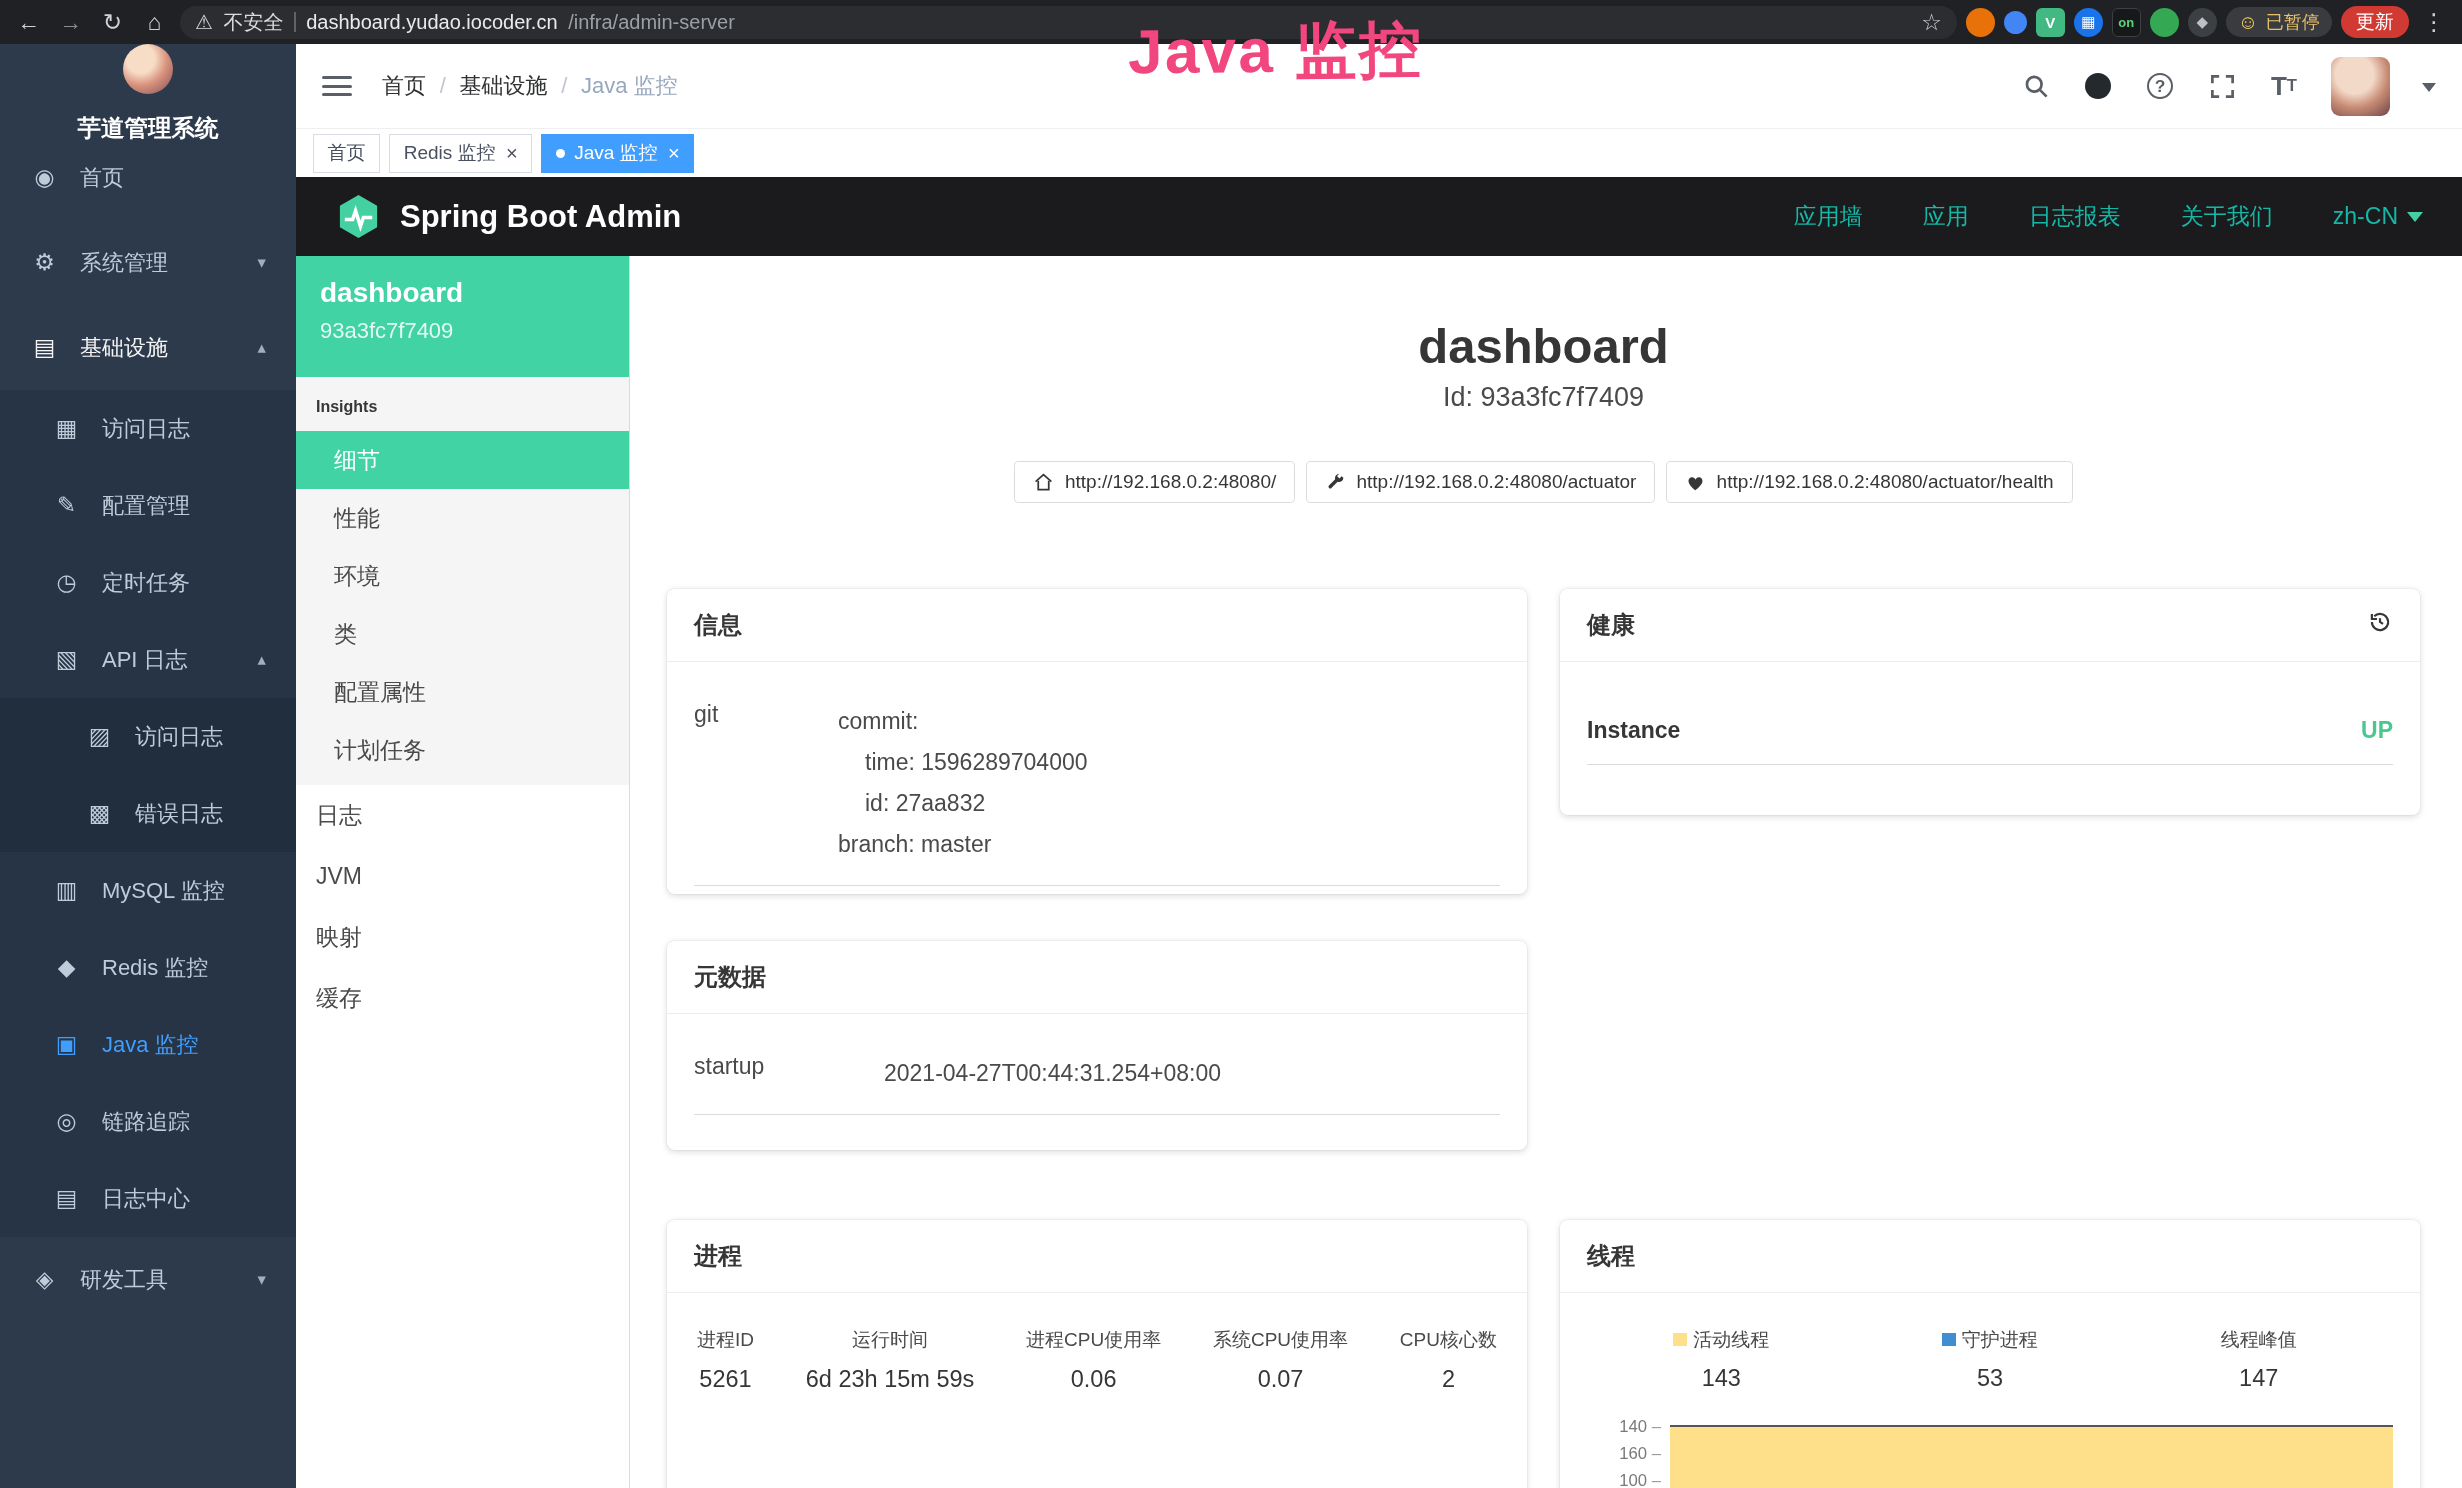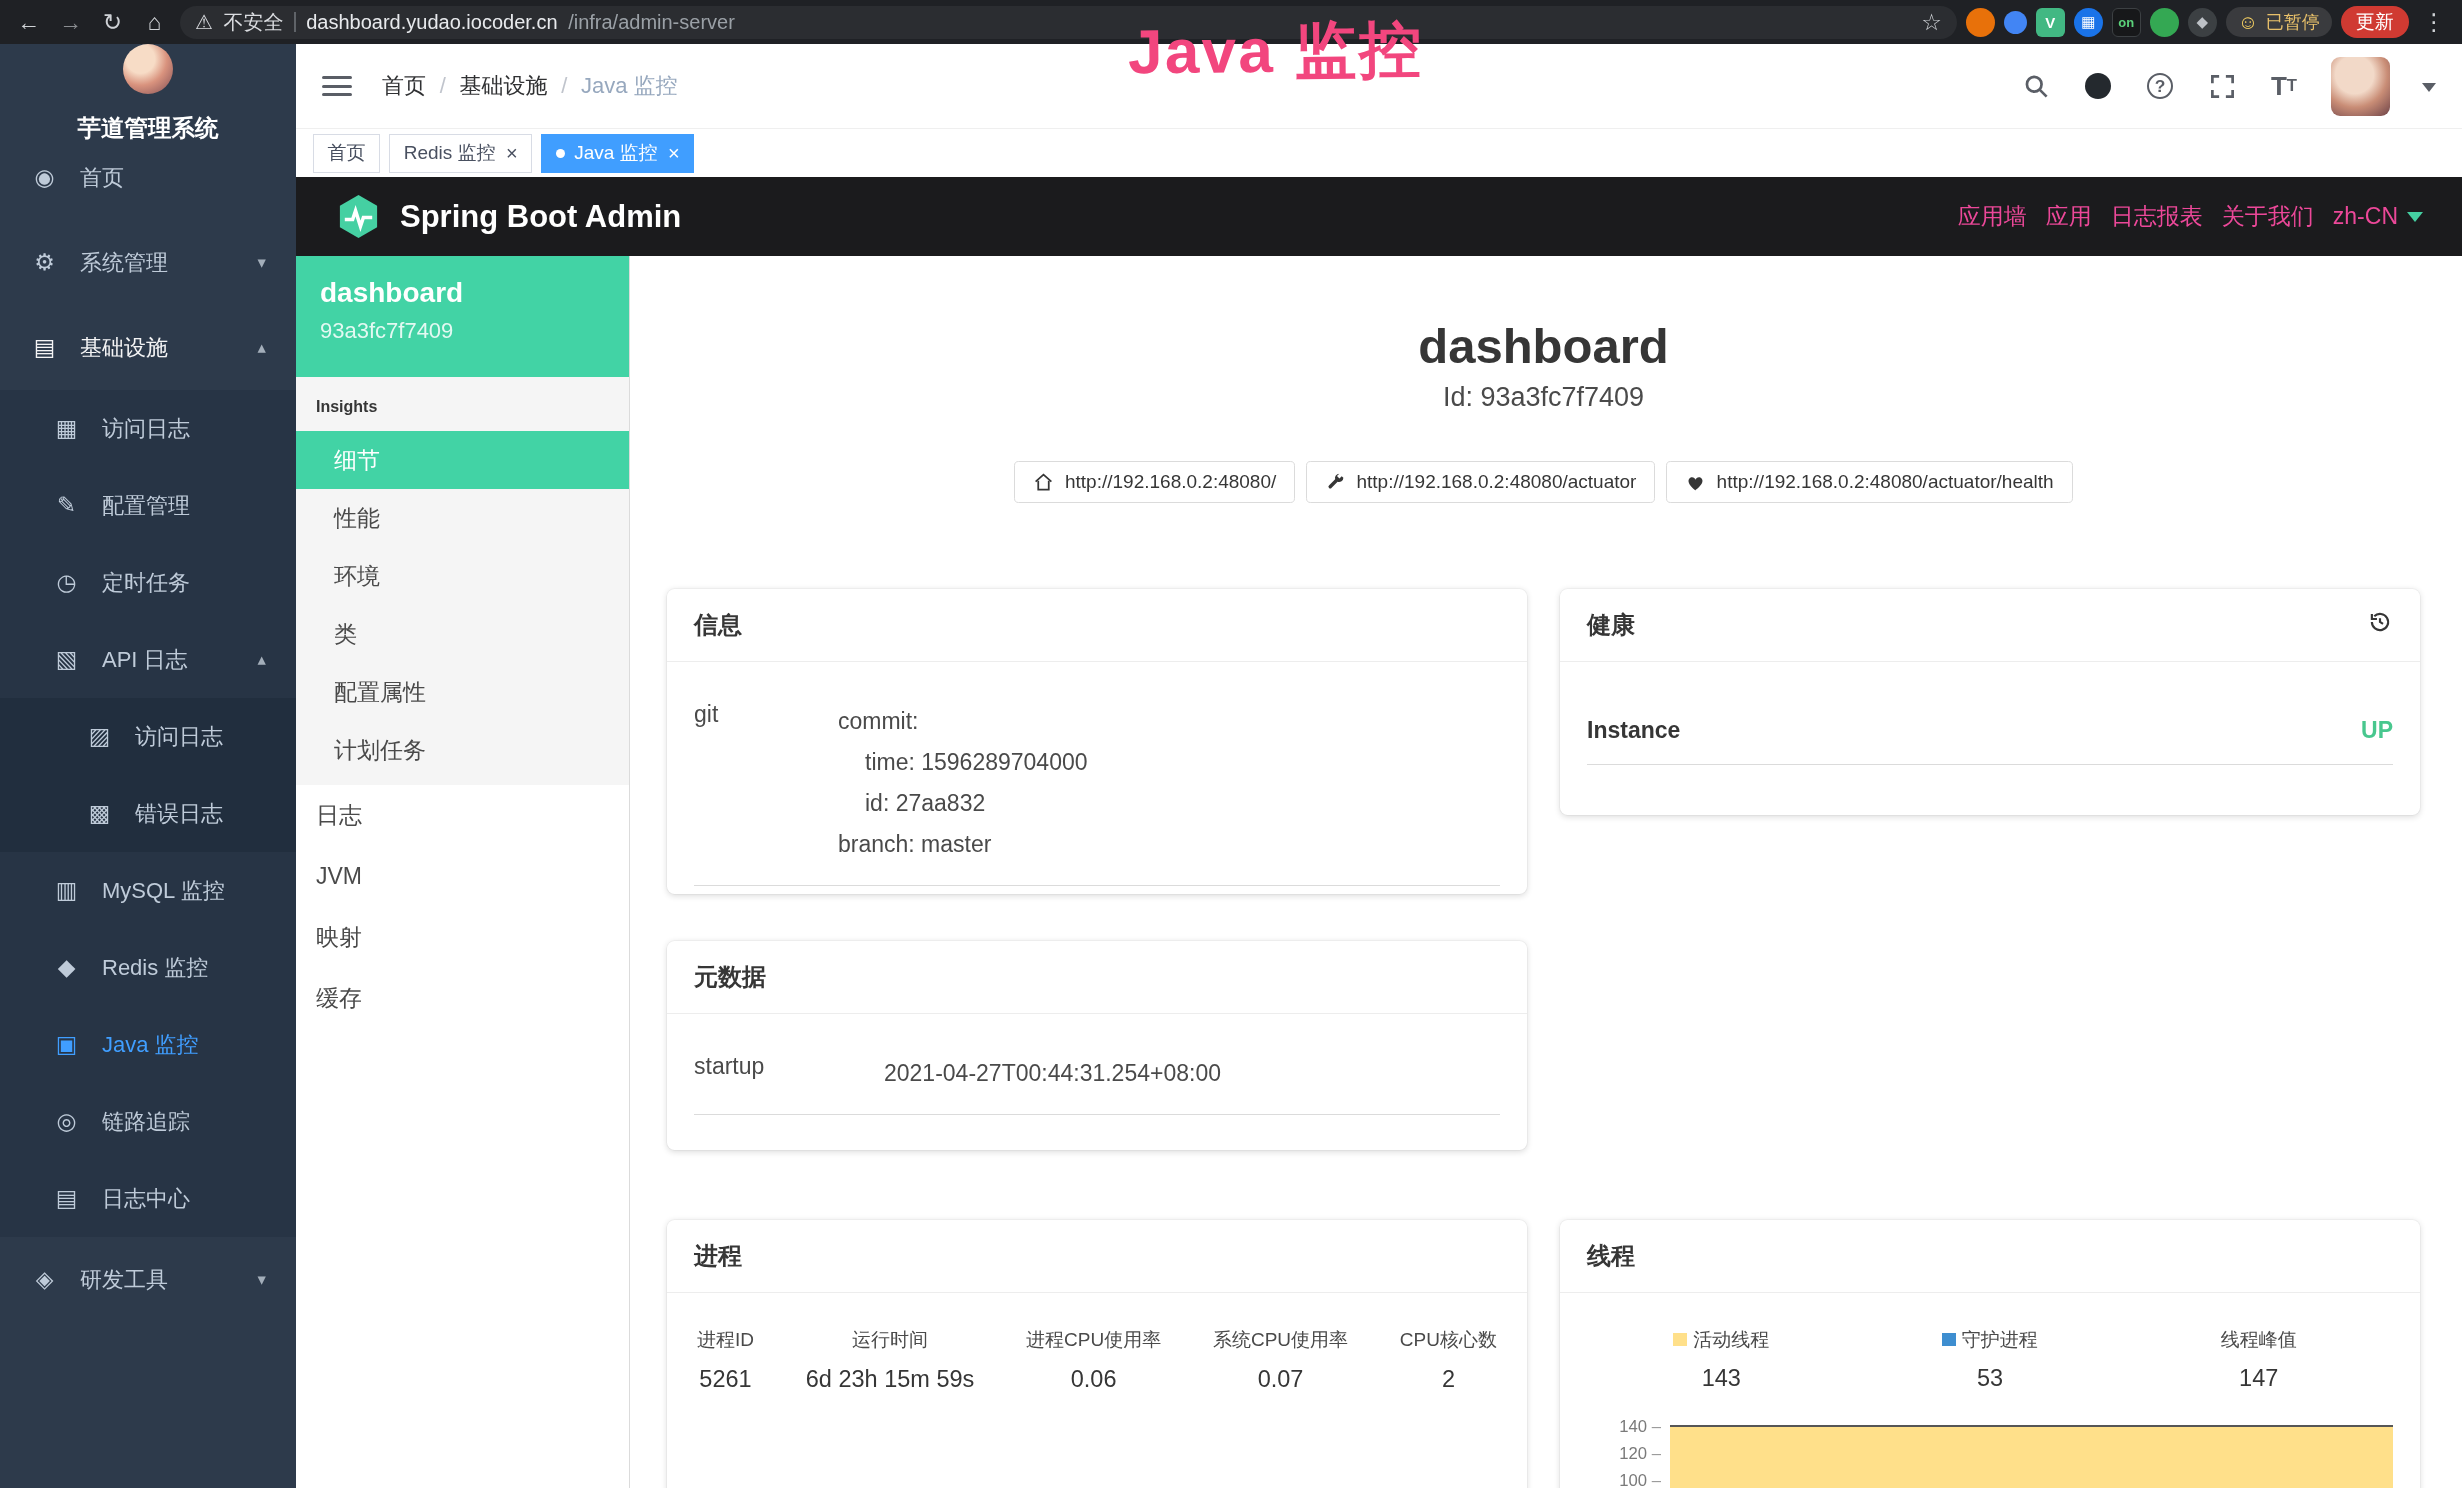--- a/index.html
+++ b/index.html
@@ -75,21 +75,21 @@
   .tag { height:39px; display:inline-flex; align-items:center; gap:9px; padding:0 13.7px; border:0.8px solid #d8dce5; background:#fff; color:#495060; font-size:19px; cursor:pointer; white-space:nowrap; }
   .tag .dot { width:9px; height:9px; border-radius:50%; background:#fff; display:none; }
   .tag.active { background:#409eff; border-color:#409eff; color:#fff; }
   .tag.active .dot { display:inline-block; }
   .tag .close-x { font-size:20px; line-height:1; margin-left:1.5px; }
 
   
   .sba-nav { position:absolute; top:177px; left:296px; right:0; height:79px; background:#1b1b1d; display:flex; align-items:center; padding:0 39px; z-index:2; }
   .sba-brand { display:flex; align-items:center; gap:18px; color:#fff; font-weight:700; font-size:31px; cursor:pointer; white-space:nowrap; }
   .sba-logo { width:47px; height:47px; }
-  .sba-links { margin-left:auto; display:flex; align-items:center; gap:19px; font-size:23px; color:#ec4899; white-space:nowrap; }
+  .sba-links { margin-left:auto; display:flex; align-items:center; gap:60px; font-size:23px; color:#14b8a6; white-space:nowrap; }
   .sba-link { cursor:pointer; }
   .locale { display:flex; align-items:center; gap:9px; cursor:pointer; }
   .caret-teal { width:0; height:0; border:8.3px solid transparent; border-top:10px solid #45d0a2; margin-top:9px; }
 
   
   .inst-sidebar { position:absolute; top:256px; left:296px; width:334px; bottom:0; background:#fff; border-right:1.5px solid #dbdbdb; font-size:23px; color:#4a4a4a; z-index:1; overflow:hidden; }
   .inst-head { height:121px; background:#42d3a5; color:#fff; padding:21px 24px; cursor:pointer; }
   .inst-name { font-weight:700; font-size:28px; }
   .inst-id { margin-top:9px; font-size:22px; color:rgba(255,255,255,.85); }
   .inst-group { background:#f5f5f5; padding-bottom:6px; }
@@ -498,21 +498,21 @@
                 <div class="leg-col">
                   <div class="leg-label">
                       <span>线程峰值</span>
                     </div>
                   <div class="leg-val">147</div>
                 </div>
               </div>
               <div class="chart">
                 <div class="yaxis">
                   <div>140</div>
-                  <div>120</div>
+                  <div>160</div>
                   <div>100</div>
                 </div>
                 <div class="plot">
                   <div class="area-yellow"></div>
                 </div>
               </div>
             </div>
           </div>
         </div>
       </div>

